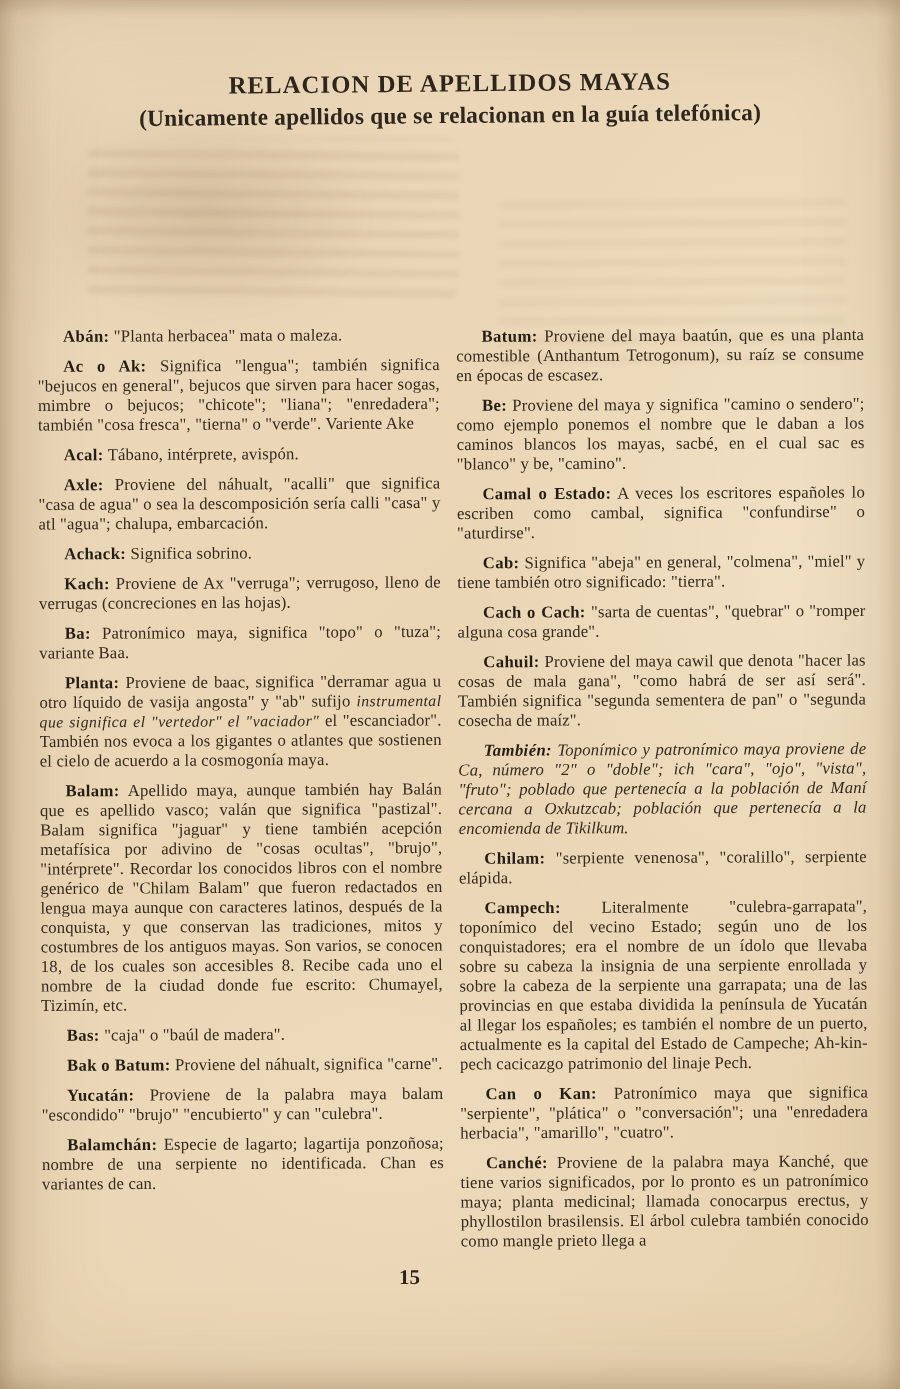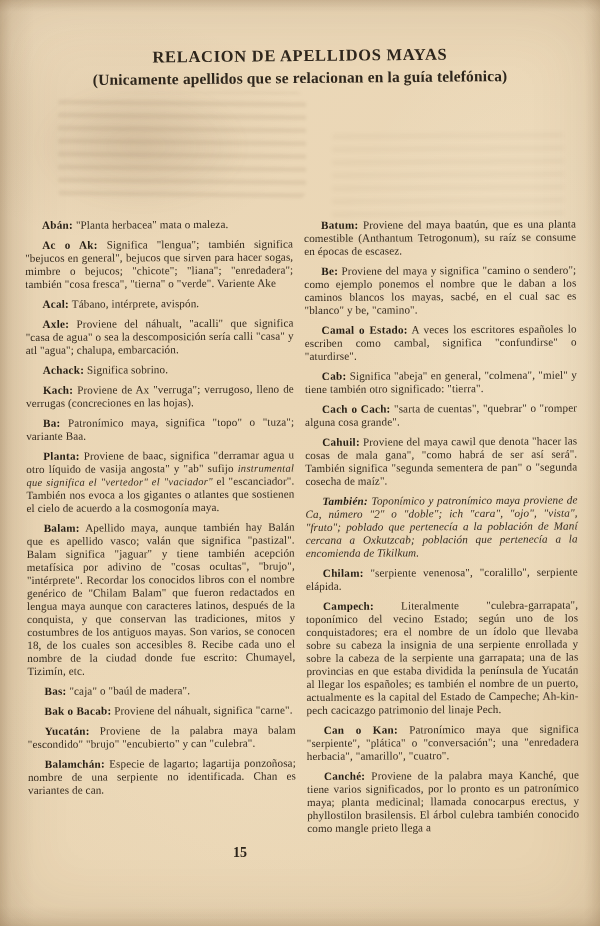--- a/index.html
+++ b/index.html
@@ -55,21 +55,21 @@
     text-align:justify;color:#352a1e;
     transform:rotate(-0.3deg);transform-origin:0 0;
   }
   #col-left{left:25px;width:268px;}
   #col-right{left:304px;width:272px;}
   .entry{margin:0 0 7px 0;text-indent:17px;}
   .term{font-weight:bold;color:#261e14;letter-spacing:0.25px;}
   .entry.italic{font-style:italic;}
   .seg-italic{font-style:italic;font-size:10.5px;letter-spacing:0.3px;}
   .pageno{
-    position:absolute;top:845px;left:233px;width:80px;text-align:left;
+    position:absolute;top:845px;left:233px;width:80px;text-align:center;
     font-weight:bold;font-size:14px;color:#2c241a;
   }
 </style>
 </head>
 <body>
 
 <div class="paper"></div>
 <div class="smudge"></div>
 <div class="ghost-a"></div>
 <div class="ghost-b"></div>
@@ -83,21 +83,21 @@
     <p class="entry"><b class="term">Abán:</b><span> "Planta herbacea" mata o maleza.</span></p>
     <p class="entry"><b class="term">Ac o Ak:</b><span> Significa "lengua"; también significa "bejucos en general", bejucos que sirven para hacer sogas, mimbre o bejucos; "chicote"; "liana"; "enredadera"; también "cosa fresca", "tierna" o "verde". Variente Ake</span></p>
     <p class="entry"><b class="term">Acal:</b><span> Tábano, intérprete, avispón.</span></p>
     <p class="entry"><b class="term">Axle:</b><span> Proviene del náhualt, "acalli" que significa "casa de agua" o sea la descomposición sería calli "casa" y atl "agua"; chalupa, embarcación.</span></p>
     <p class="entry"><b class="term">Achack:</b><span> Significa sobrino.</span></p>
     <p class="entry"><b class="term">Kach:</b><span> Proviene de Ax "verruga"; verrugoso, lleno de verrugas (concreciones en las hojas).</span></p>
     <p class="entry"><b class="term">Ba:</b><span> Patronímico maya, significa "topo" o "tuza"; variante Baa.</span></p>
     <p class="entry"><b class="term">Planta:</b><span> Proviene de baac, significa "derramar agua u otro líquido de vasija angosta" y "ab" sufijo </span><span class="seg-italic">instrumental que significa el "vertedor" el "vaciador"</span><span> el "escanciador". También nos evoca a los gigantes o atlantes que sostienen el cielo de acuerdo a la cosmogonía maya.</span></p>
     <p class="entry"><b class="term">Balam:</b><span> Apellido maya, aunque también hay Balán que es apellido vasco; valán que significa "pastizal". Balam significa "jaguar" y tiene también acepción metafísica por adivino de "cosas ocultas", "brujo", "intérprete". Recordar los conocidos libros con el nombre genérico de "Chilam Balam" que fueron redactados en lengua maya aunque con caracteres latinos, después de la conquista, y que conservan las tradiciones, mitos y costumbres de los antiguos mayas. Son varios, se conocen 18, de los cuales son accesibles 8. Recibe cada uno el nombre de la ciudad donde fue escrito: Chumayel, Tizimín, etc.</span></p>
     <p class="entry"><b class="term">Bas:</b><span> "caja" o "baúl de madera".</span></p>
-    <p class="entry"><b class="term">Bak o Bacab:</b><span> Proviene del náhualt, significa "carne".</span></p>
+    <p class="entry"><b class="term">Bak o Batum:</b><span> Proviene del náhualt, significa "carne".</span></p>
     <p class="entry"><b class="term">Yucatán:</b><span> Proviene de la palabra maya balam "escondido" "brujo" "encubierto" y can "culebra".</span></p>
     <p class="entry"><b class="term">Balamchán:</b><span> Especie de lagarto; lagartija ponzoñosa; nombre de una serpiente no identificada. Chan es variantes de can.</span></p>
   </div>
 <div class="col" id="col-right">
     <p class="entry"><b class="term">Batum:</b><span> Proviene del maya baatún, que es una planta comestible (Anthantum Tetrogonum), su raíz se consume en épocas de escasez.</span></p>
     <p class="entry"><b class="term">Be:</b><span> Proviene del maya y significa "camino o sendero"; como ejemplo ponemos el nombre que le daban a los caminos blancos los mayas, sacbé, en el cual sac es "blanco" y be, "camino".</span></p>
     <p class="entry"><b class="term">Camal o Estado:</b><span> A veces los escritores españoles lo escriben como cambal, significa "confundirse" o "aturdirse".</span></p>
     <p class="entry"><b class="term">Cab:</b><span> Significa "abeja" en general, "colmena", "miel" y tiene también otro significado: "tierra".</span></p>
     <p class="entry"><b class="term">Cach o Cach:</b><span> "sarta de cuentas", "quebrar" o "romper alguna cosa grande".</span></p>
     <p class="entry"><b class="term">Cahuil:</b><span> Proviene del maya cawil que denota "hacer las cosas de mala gana", "como habrá de ser así será". También significa "segunda sementera de pan" o "segunda cosecha de maíz".</span></p>

